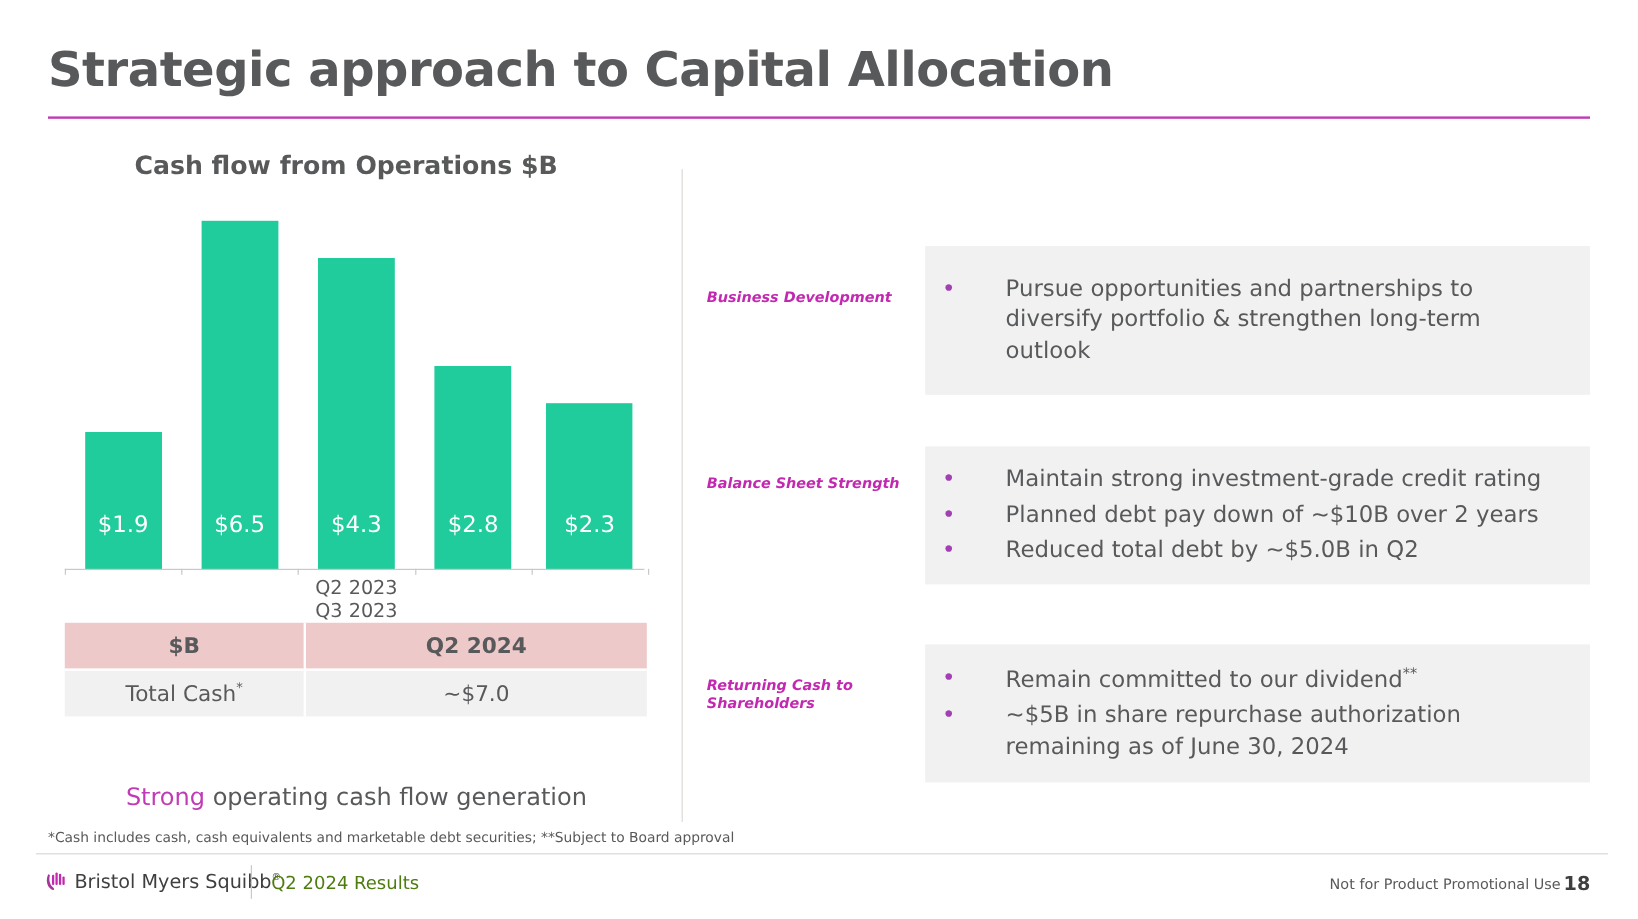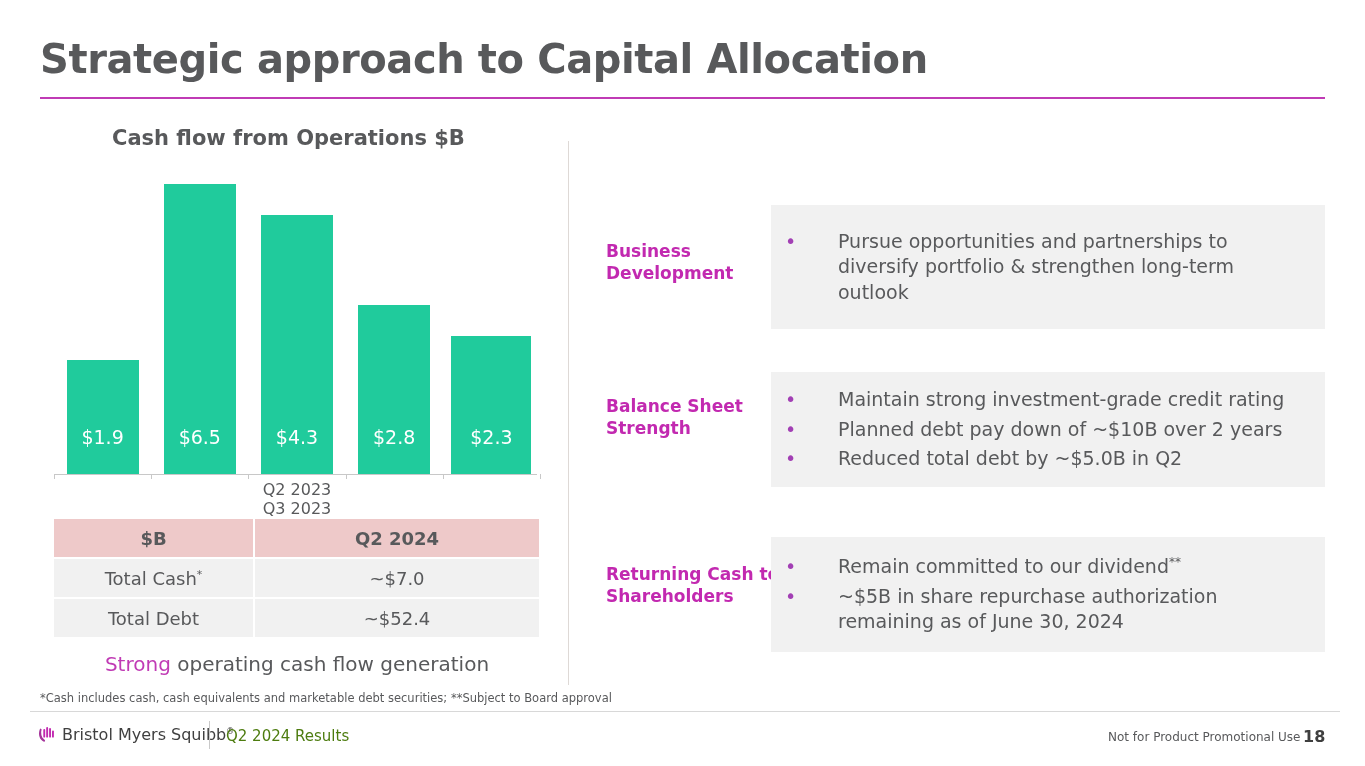--- a/index.html
+++ b/index.html
@@ -58,21 +58,21 @@
     position: absolute;
     bottom: 0;
     width: 96px;
     height: 100%;
   }
   .bar {
     position: absolute;
     bottom: 0;
     left: 50%;
     transform: translateX(-50%);
-    width: 72px;
+    width: 64px;
     background: #20cb9c;
   }
   .bar-label {
     position: absolute;
     left: 0;
     width: 100%;
     text-align: center;
     color: #ffffff;
     font-size: 19px;
     white-space: nowrap;
@@ -164,26 +164,27 @@
   }
 
   
   .pillar {
     position: absolute;
     left: 589px;
     width: 736px;
   }
   .pillar-heading {
     position: absolute;
-    left: 17px;
+    left: 0;
     width: 180px;
-    font-size: 17px;
+    font-size: 12px;
     font-weight: bold;
     color: #c229b0;
     line-height: 1.28;
+    font-style: italic;
   }
   .pillar-box {
     position: absolute;
     left: 182px;
     width: 554px;
     background: #f1f1f1;
     box-sizing: border-box;
     padding: 14px 18px 14px 14px;
   }
   .bullet-row {
@@ -323,24 +324,20 @@
     <tr>
       <th>$B</th>
       <th>Q2 2024</th>
     </tr>
   </thead>
   <tbody>
       <tr>
         <td>Total Cash<sup class="star">*</sup></td>
         <td>~$7.0</td>
       </tr>
-      <tr>
-        <td>Total Debt</td>
-        <td>~$52.4</td>
-      </tr>
     </tbody>
 </table>
 
 <div id="tagline">
   <span class="hl">Strong</span><span> operating cash flow generation</span>
 </div>
 
 <div id="v-divider"></div>
 
 <div id="pillars-root">

